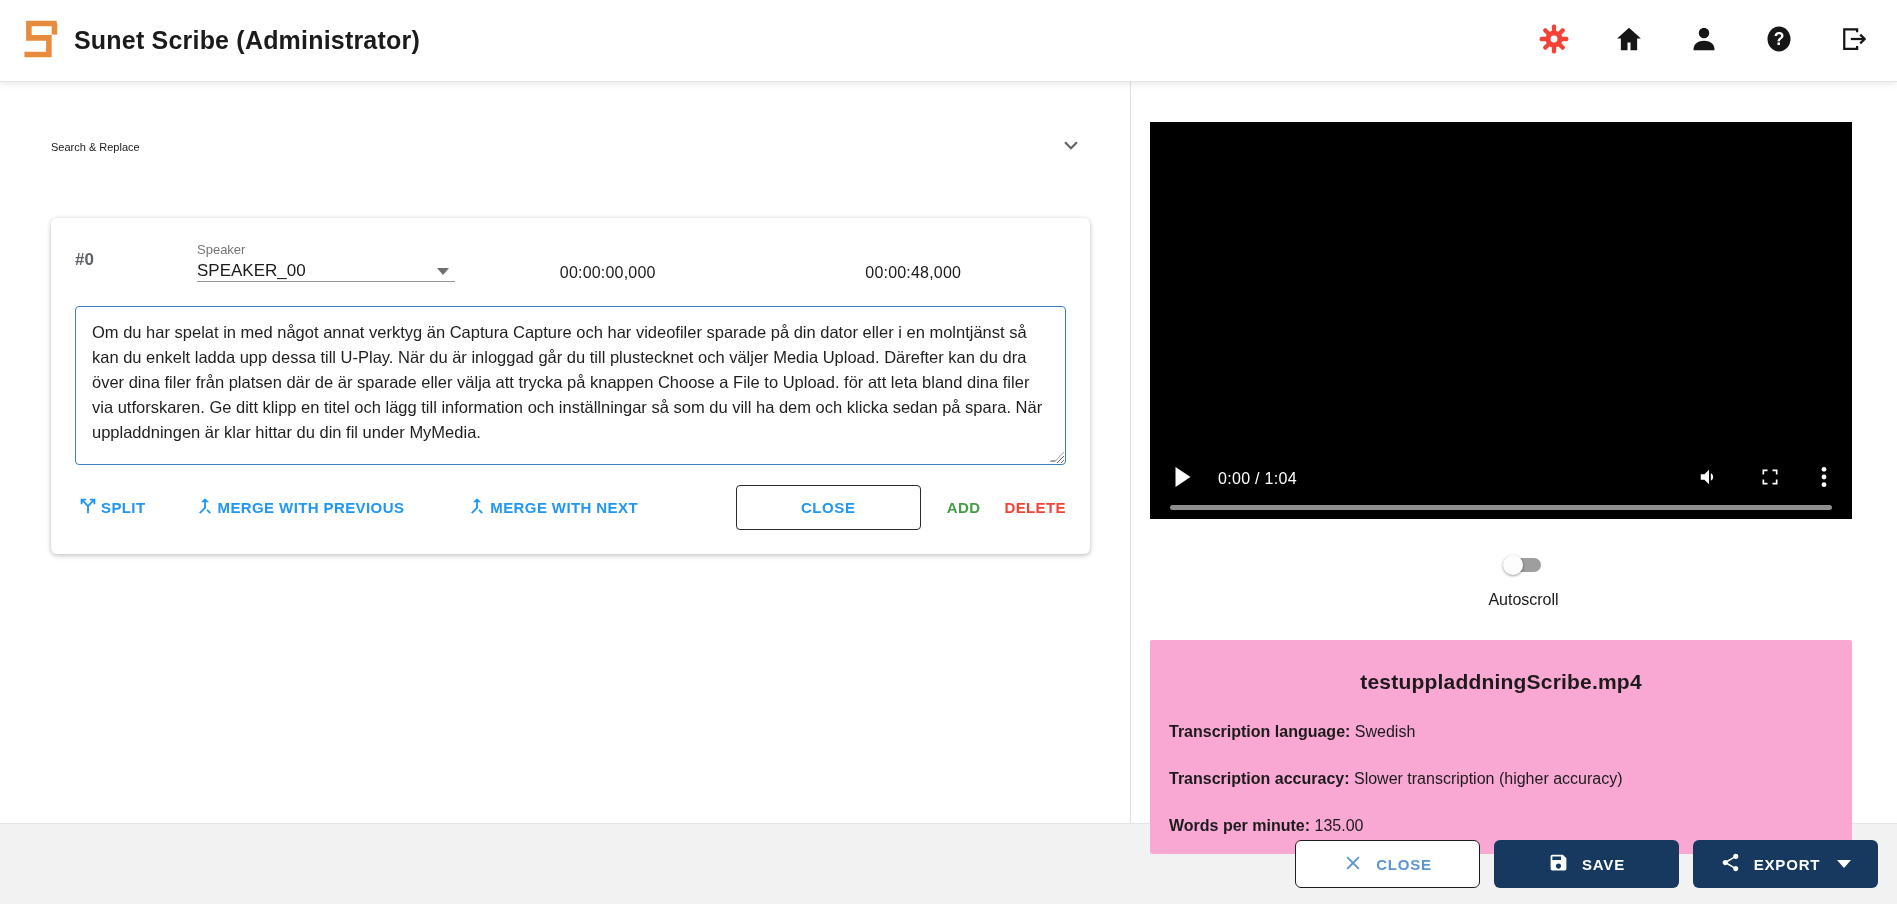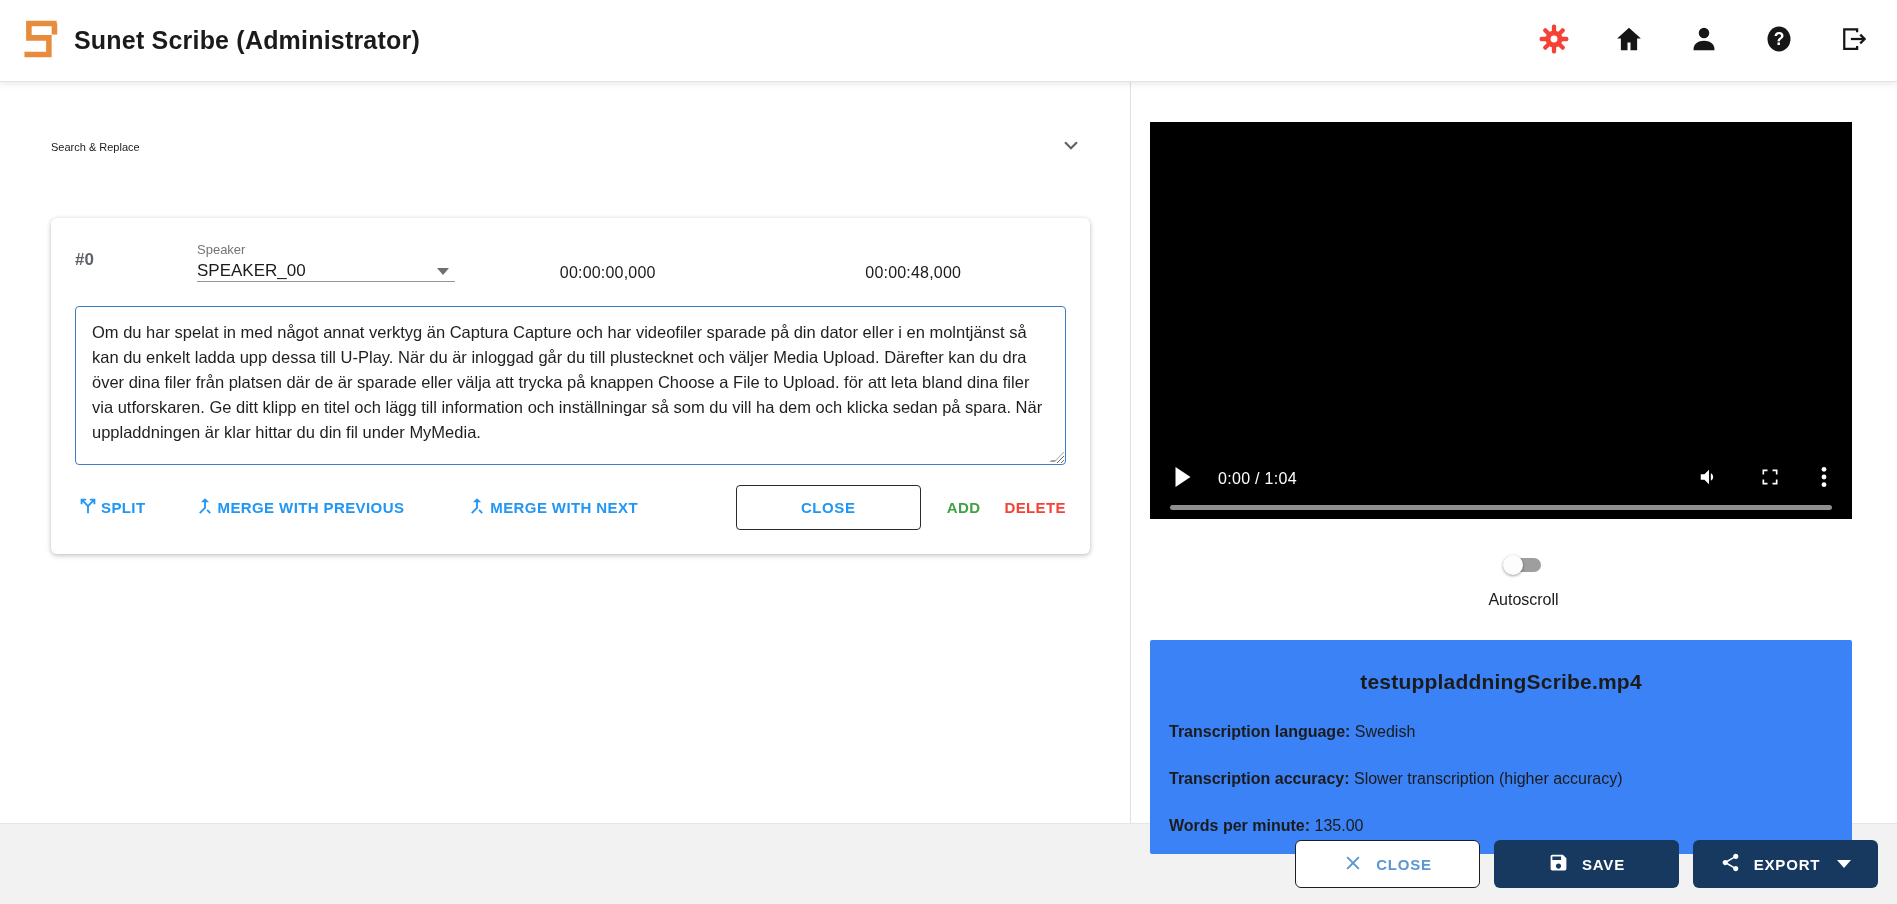--- a/index.html
+++ b/index.html
@@ -131,21 +131,21 @@
   .switch-track { position: absolute; left: 2px; top: 3px; width: 34px; height: 14px; background: #9e9e9e; border-radius: 7px; }
   .switch-thumb {
     position: absolute; left: -2px; top: 0;
     width: 20px; height: 20px; background: #fdfdfd; border-radius: 50%;
     box-shadow: 0 1px 3px rgba(0,0,0,0.4);
   }
   .autoscroll-label { font-size: 16px; color: #1b1b1b; }
   
   .media-info {
     margin: 31px 45px 0 19px;
-    background: #3b82f6;
+    background: #f9a8d4;
     padding: 24px 19px;
     height: 214px;
     border-radius: 2px;
   }
   .media-filename { text-align: center; font-size: 21px; font-weight: bold; margin-top: 6px; letter-spacing: 0.2px; }
   .media-field { font-size: 16px; margin-top: 29px; }
   .media-field .fl { font-weight: bold; }
   .media-field .fv { font-weight: normal; }
   
   .footer {

